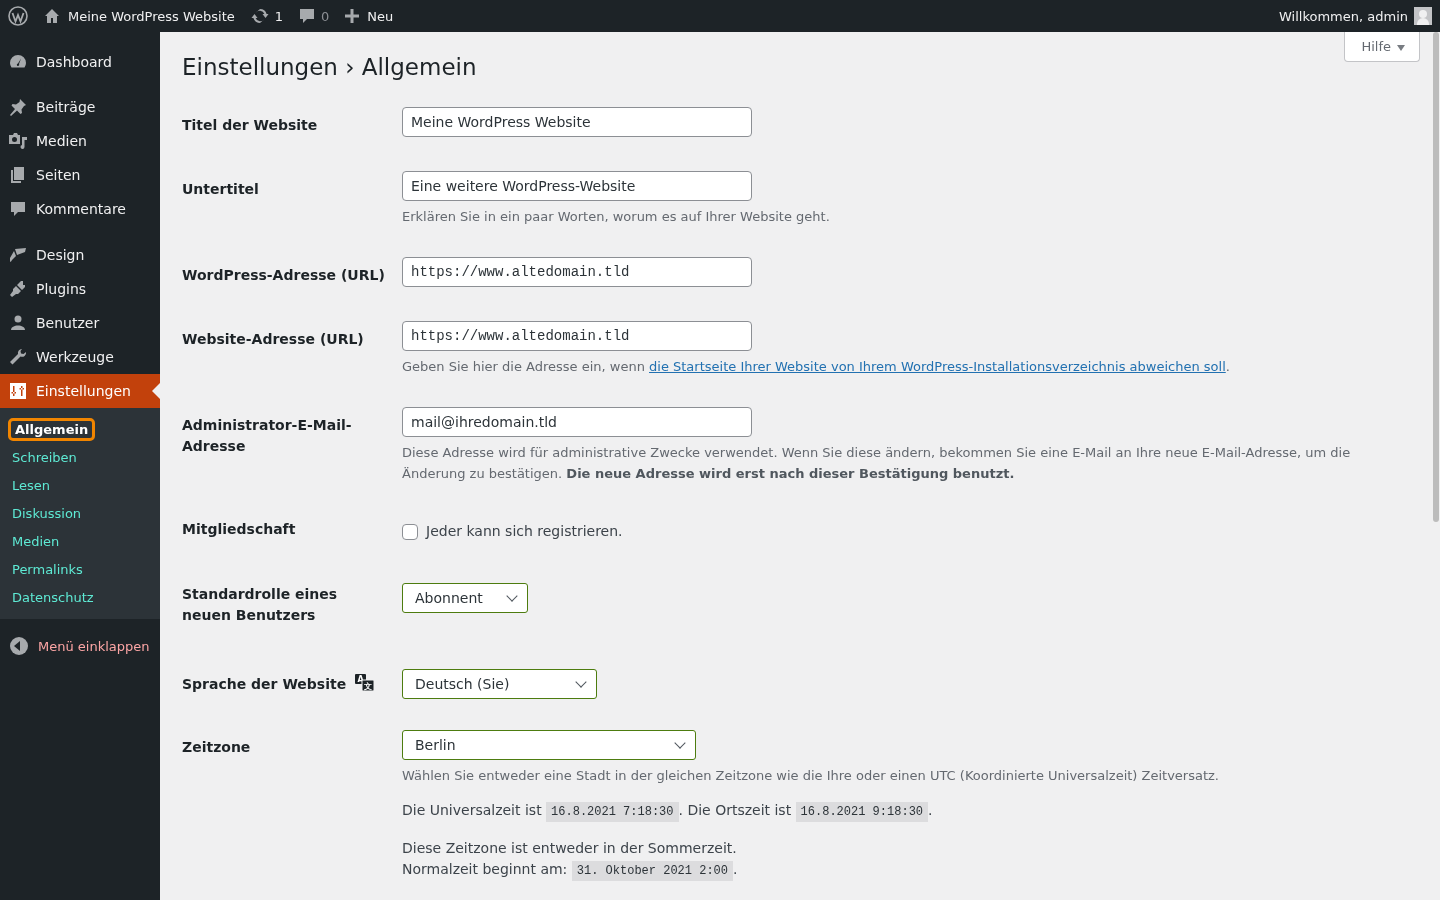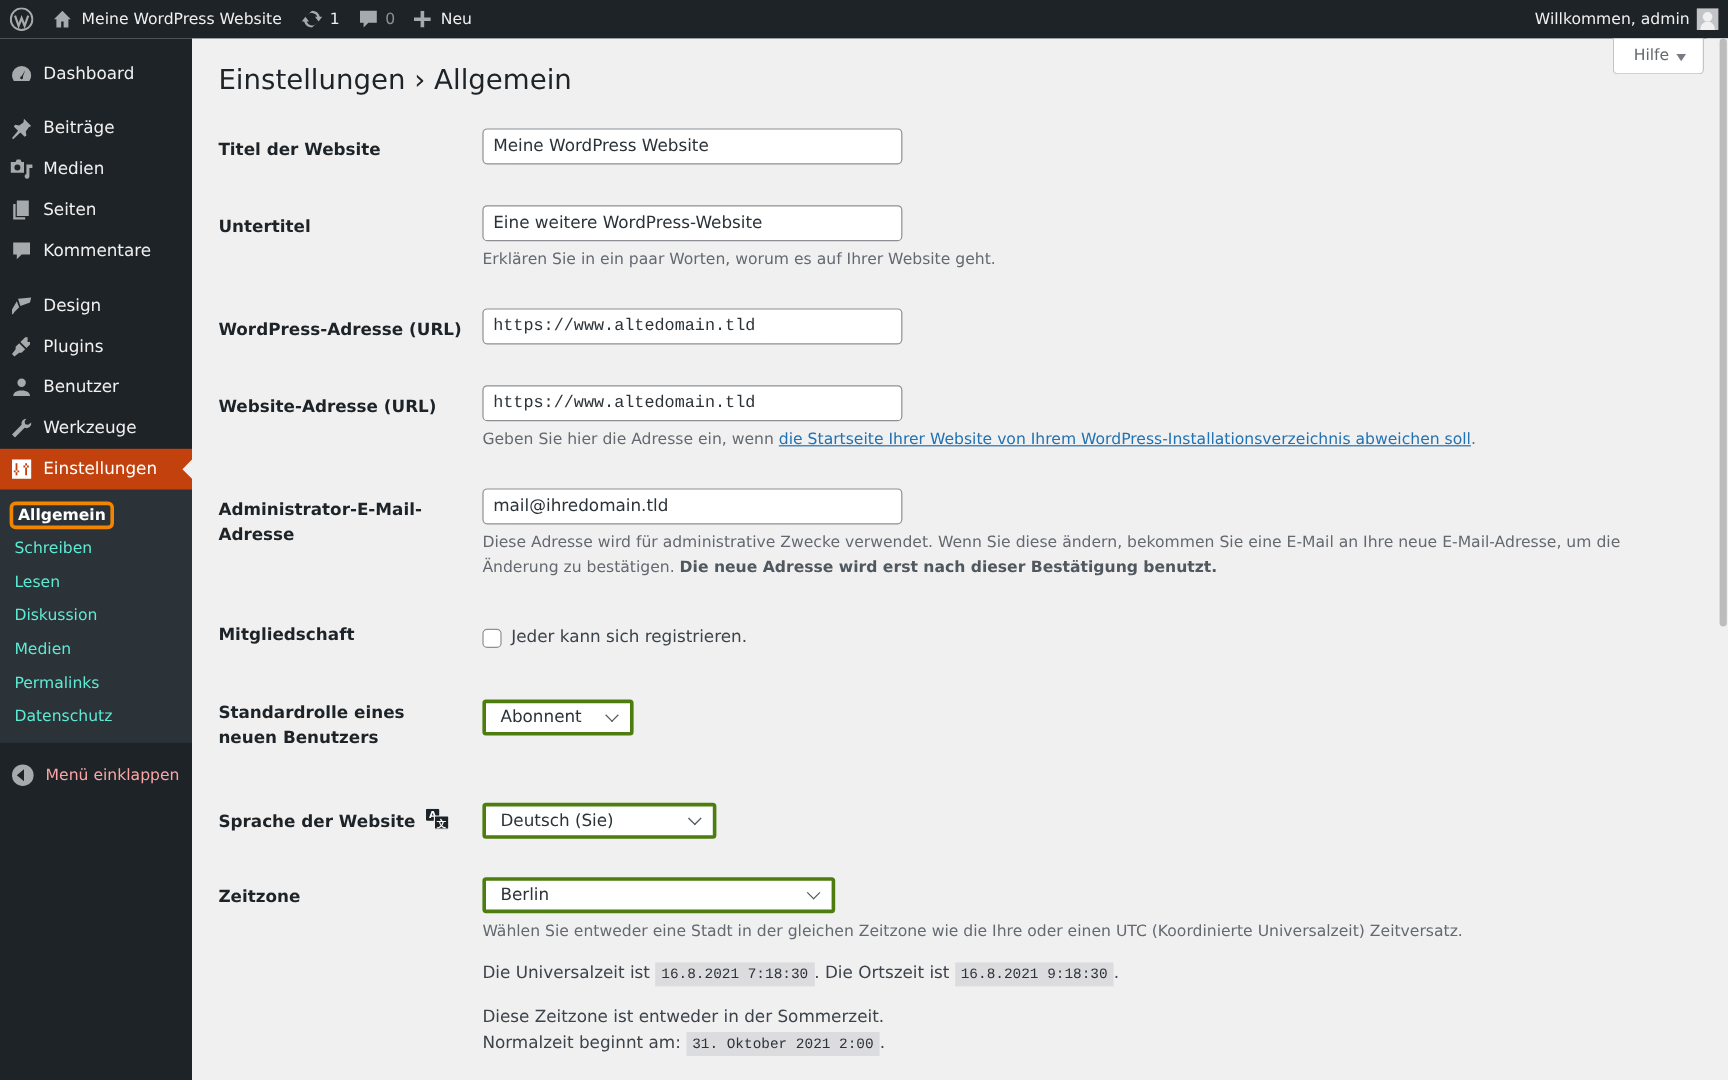--- a/index.html
+++ b/index.html
@@ -75,21 +75,21 @@
   .inp {
     width: 350px; height: 30px; border: 1px solid #8c8f94; border-radius: 4px; background: #fff;
     font-size: 14px; padding: 0 8px; color: #2c3338; display: flex; align-items: center;
     font-family: "DejaVu Sans", "Liberation Sans", sans-serif;
   }
   .inp.mono { font-family: "Liberation Mono", "DejaVu Sans Mono", monospace; font-size: 14px; }
   .desc { color: #646970; font-size: 13px; margin-top: 5px; line-height: 21px; }
   .desc a { color: #2271b1; text-decoration: underline; }
   .desc b { color: #50575e; font-weight: 600; }
   .sel {
-    height: 30px; border: 3px solid #4d7c0f; border-radius: 3px; background: #fff;
+    height: 30px; border: 1px solid #4d7c0f; border-radius: 3px; background: #fff;
     display: flex; align-items: center; justify-content: space-between; padding: 0 8px 0 12px;
     font-size: 14px; color: #2c3338; cursor: pointer;
   }
   .sel .chev { width: 8px; height: 8px; border-right: 1.5px solid #50575e; border-bottom: 1.5px solid #50575e; transform: rotate(45deg); margin-top: -4px; margin-right: 3px; }
   .chk-row { display: flex; align-items: center; color: #3c434a; font-size: 14px; margin-top: 5px; }
   .chk { width: 16px; height: 16px; border: 1px solid #8c8f94; border-radius: 4px; background: #fff; margin-right: 8px; cursor: pointer; }
   code { font-family: "Liberation Mono", "DejaVu Sans Mono", monospace; font-size: 12px; background: #dcdcde; padding: 3px 5px; color: #2c3338; }
   .tz-line { color: #3c434a; font-size: 14px; line-height: 21px; }
   .trans-icon { display: inline-block; vertical-align: -3px; margin-left: 4px; }
 

